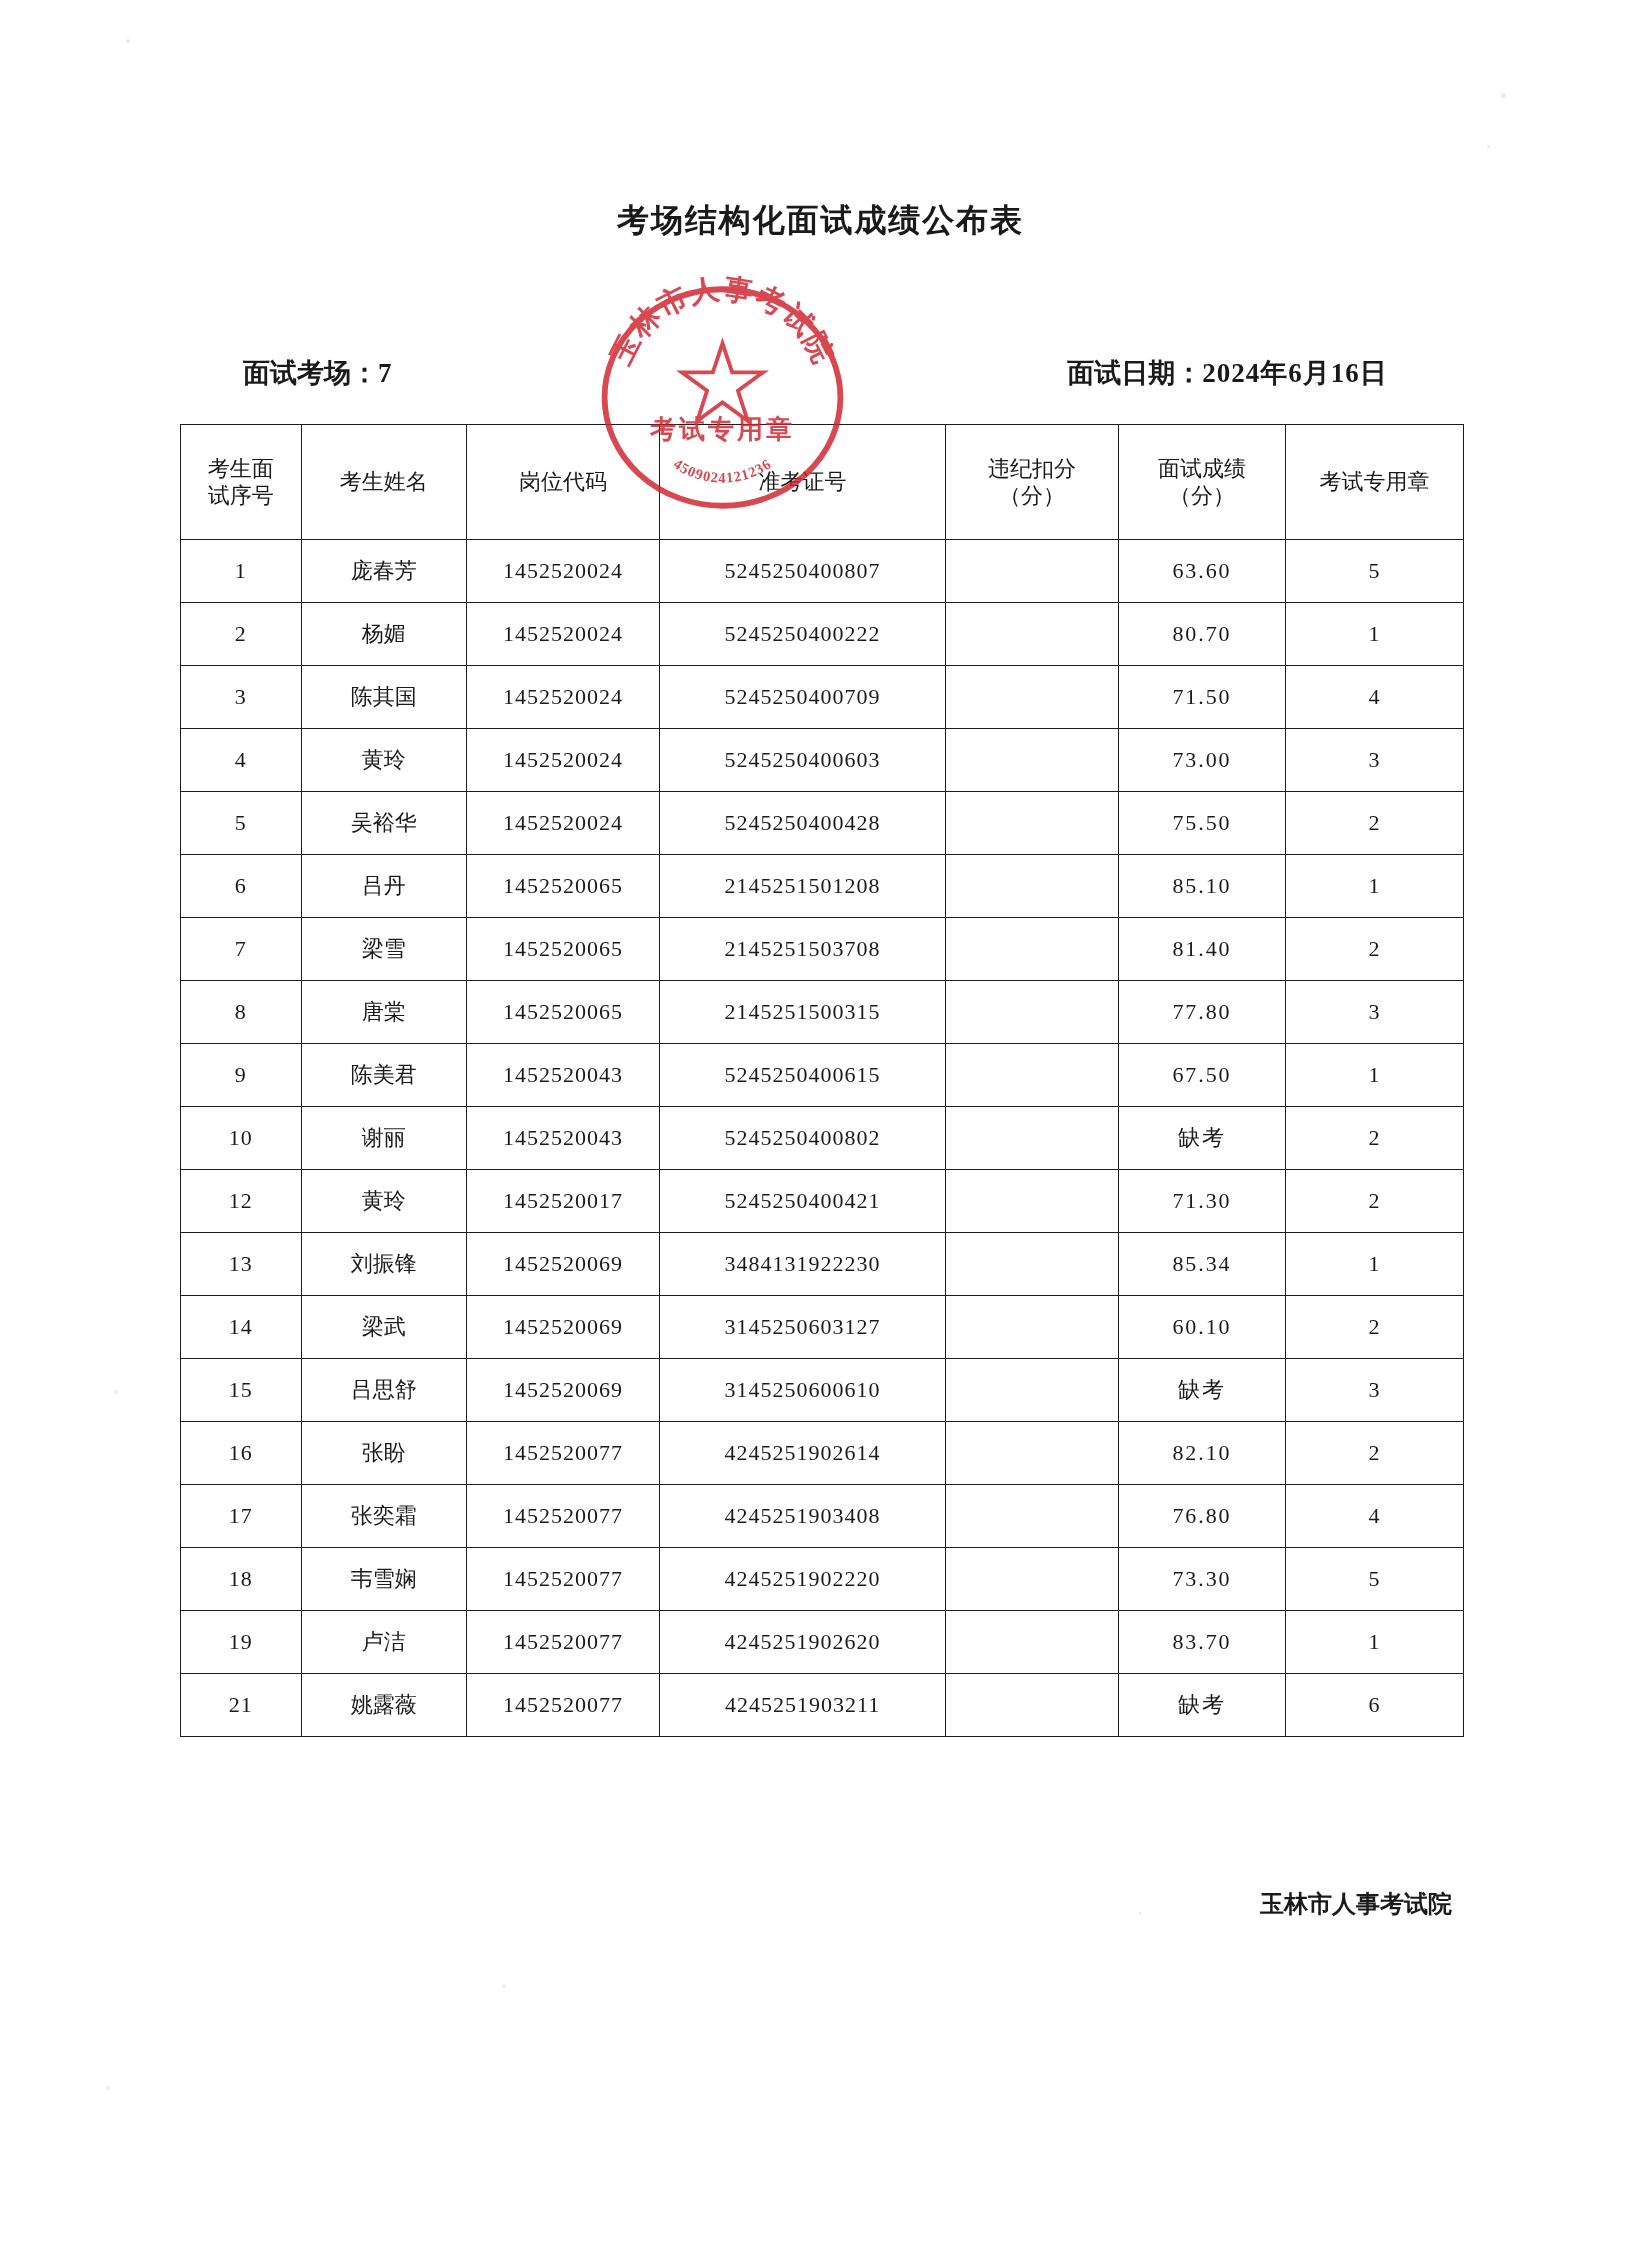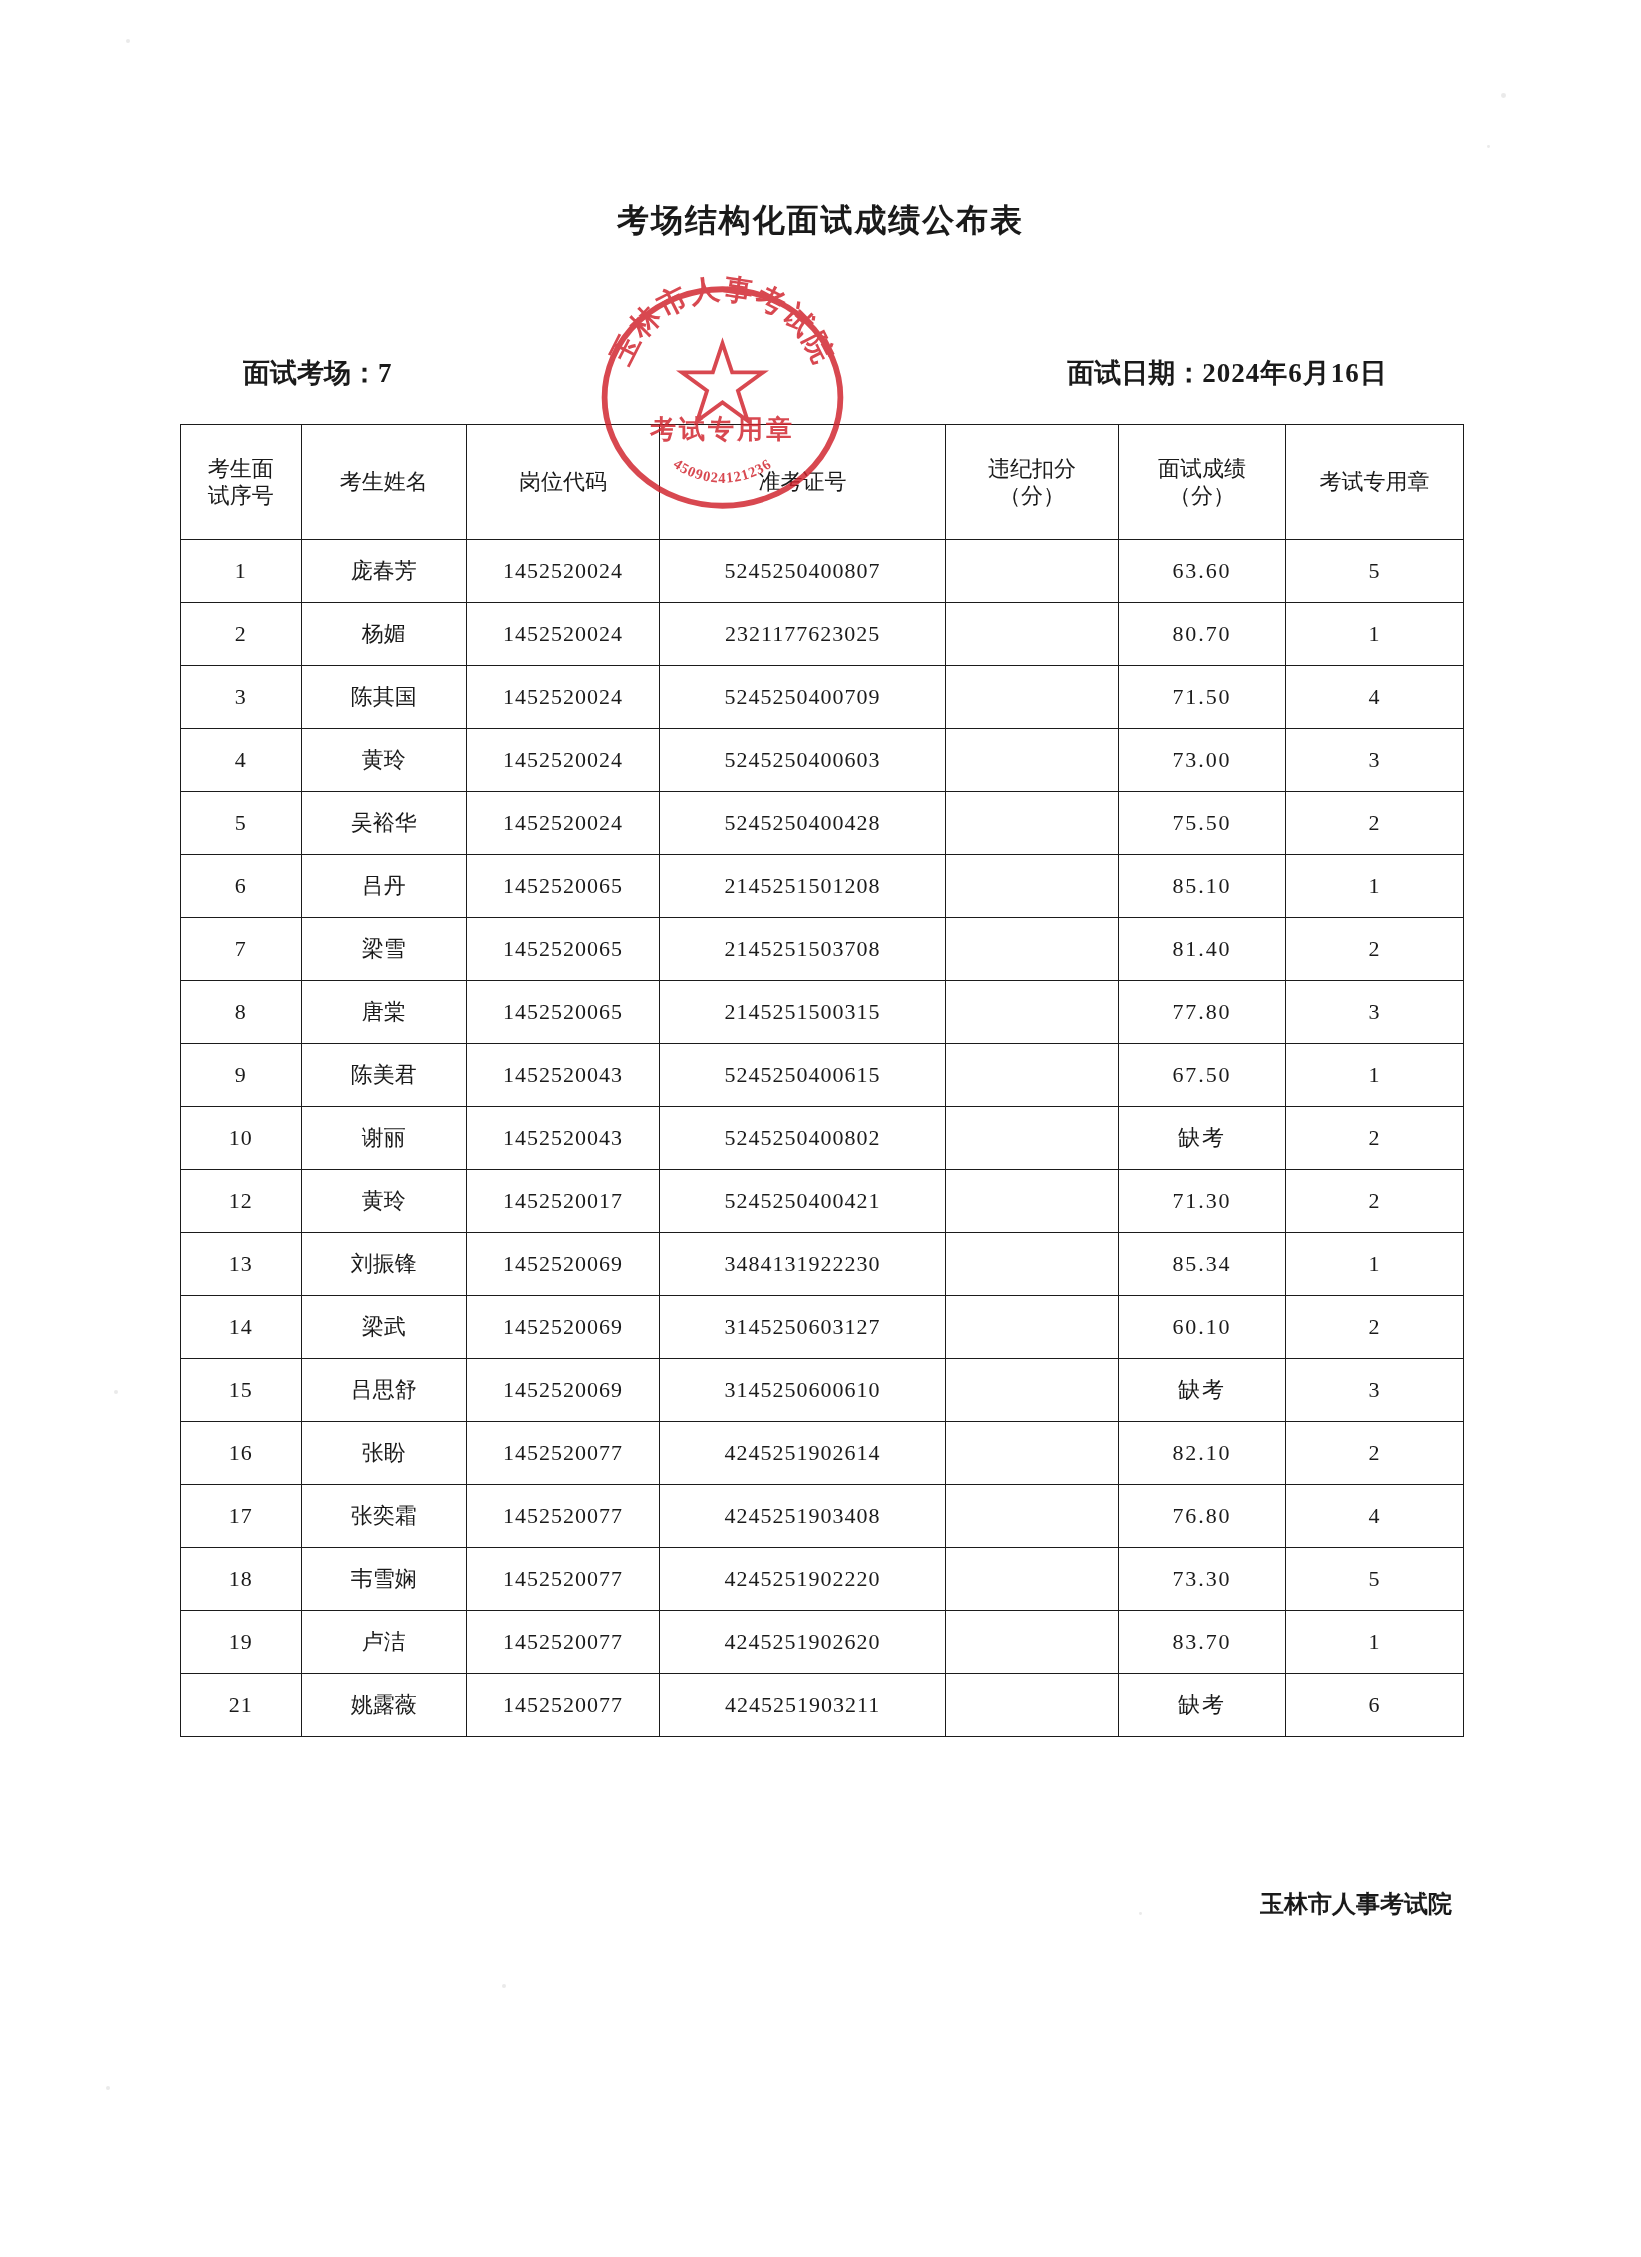--- a/index.html
+++ b/index.html
@@ -197,21 +197,21 @@
           <td class="num">1452520024</td>
           <td class="num">5245250400807</td>
           <td></td>
           <td class="score num">63.60</td>
           <td class="num">5</td>
         </tr>
         <tr>
           <td class="num">2</td>
           <td>杨媚</td>
           <td class="num">1452520024</td>
-          <td class="num">2321177623025</td>
+          <td class="num">5245250400222</td>
           <td></td>
           <td class="score num">80.70</td>
           <td class="num">1</td>
         </tr>
         <tr>
           <td class="num">3</td>
           <td>陈其国</td>
           <td class="num">1452520024</td>
           <td class="num">5245250400709</td>
           <td></td>

